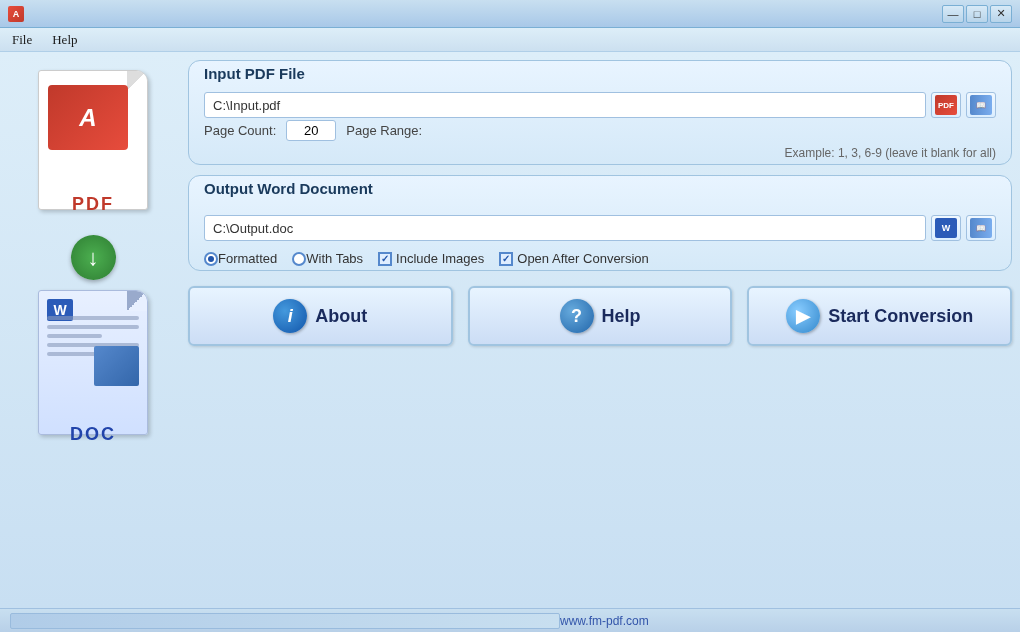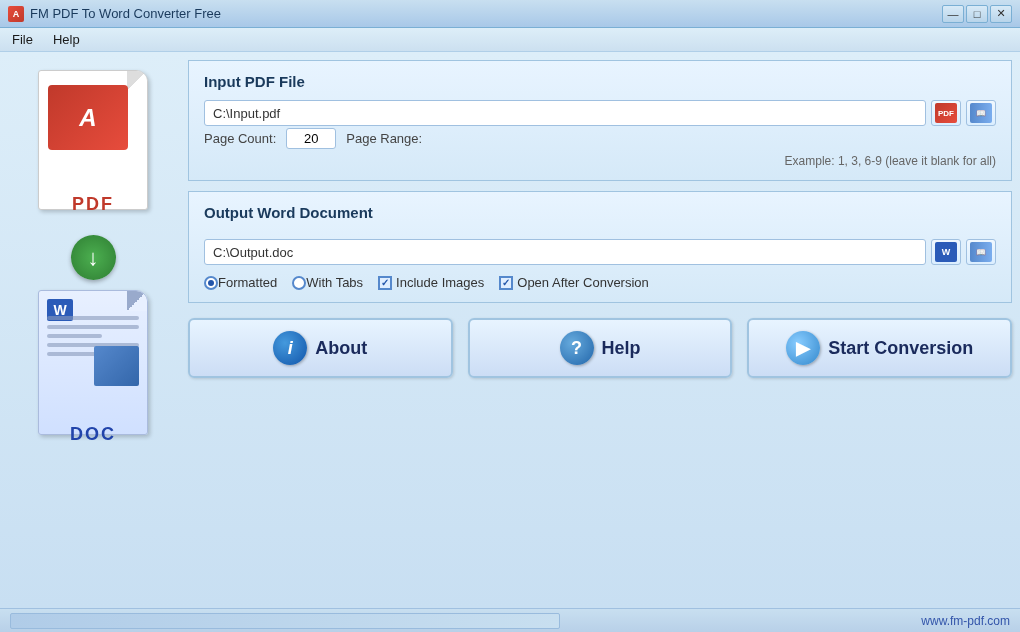--- a/index.html
+++ b/index.html
@@ -65,20 +65,21 @@
 
     
     .menu-bar {
       background: linear-gradient(to bottom, #ddeef8, #cce0f0);
       border-bottom: 1px solid #b0cfe8;
       padding: 2px 4px;
       display: flex;
       gap: 4px;
       height: 24px;
       align-items: center;
+      font-family: Liberation Serif, serif;
     }
     .menu-item {
       padding: 2px 8px;
       cursor: pointer;
       color: #1a1a1a;
       font-size: 13px;
       border-radius: 2px;
     }
 
     
@@ -258,22 +259,22 @@
       flex: 1;
       display: flex;
       flex-direction: column;
       gap: 10px;
     }
 
     
     .section-box {
       background: linear-gradient(to bottom, #e8f4ff, #d5e9f8);
       border: 1px solid #a0c4e0;
-      border-radius: 0;
-      padding: 12px 15px;
+      border-radius: 12px;
+      padding: 4px 15px;
     }
     .section-title {
       font-size: 15px;
       font-weight: bold;
       color: #1a3a5c;
       margin-bottom: 10px;
     }
 
     
     .file-input-row {
@@ -505,21 +506,21 @@
       box-shadow: 1px 1px 3px rgba(0,0,0,0.3);
     }
 
     
     .status-bar {
       height: 24px;
       background: linear-gradient(to bottom, #c8dff0, #b8d0e8);
       border-top: 1px solid #a0c0e0;
       display: flex;
       align-items: center;
-      justify-content: space-between;
+      justify-content: flex-start;
       padding: 0 10px;
     }
     .status-left {
       width: 55%;
       height: 16px;
       background: linear-gradient(to right, #b0cce8, #c8dff0);
       border: 1px solid #99bbdd;
       border-radius: 2px;
     }
     .status-right {
@@ -529,21 +530,20 @@
     }
   </style>
 </head>
 <body>
 
 <div class="title-bar">
   <div class="title-bar-left">
     <div class="title-icon">
       <span>A</span>
     </div>
-    <span class="title-text">FM PDF To Word Converter Free</span>
   </div>
   <div class="title-controls">
     <div class="title-btn">—</div>
     <div class="title-btn">□</div>
     <div class="title-btn close">✕</div>
   </div>
 </div>
 
 <div class="menu-bar">
   <span class="menu-item">File</span>

